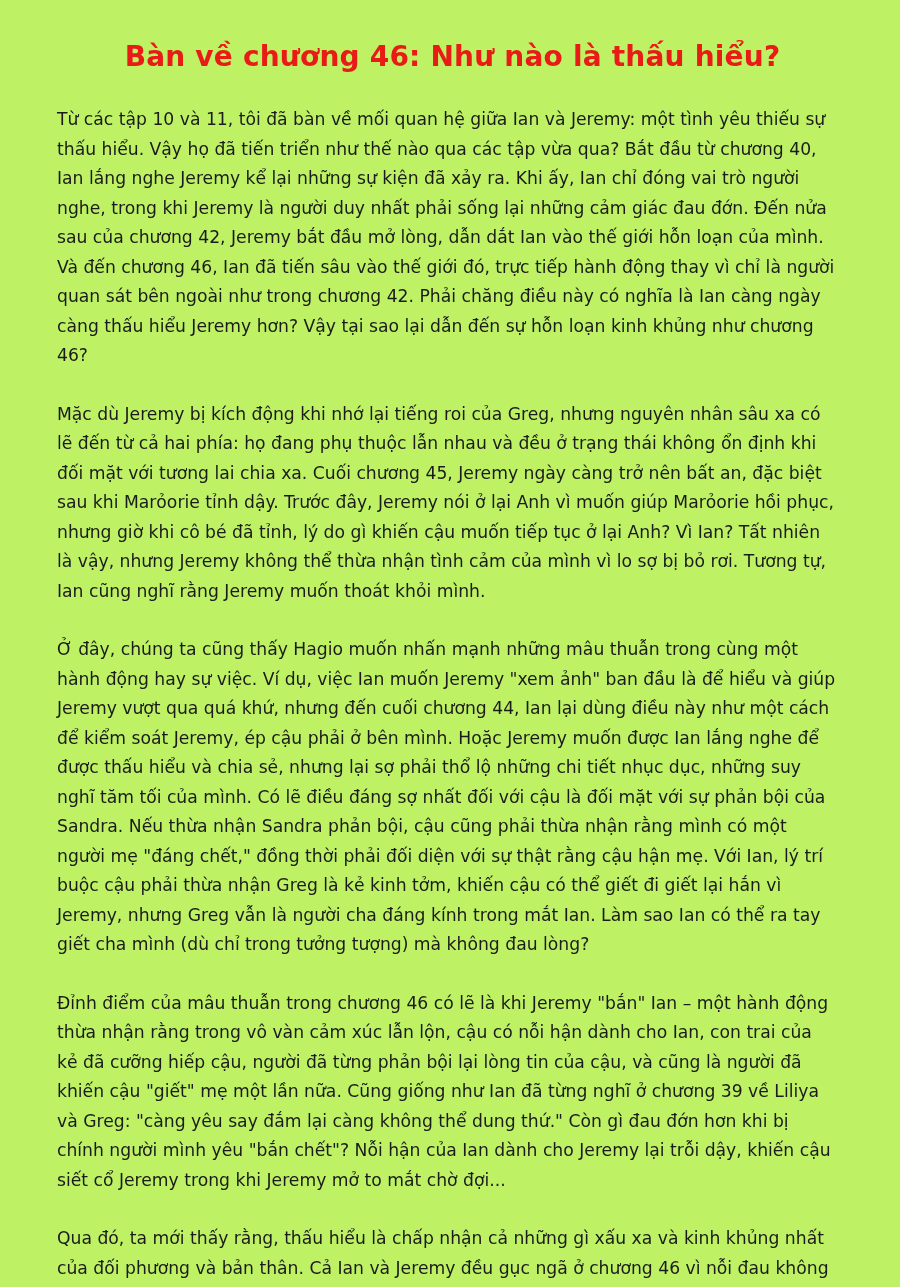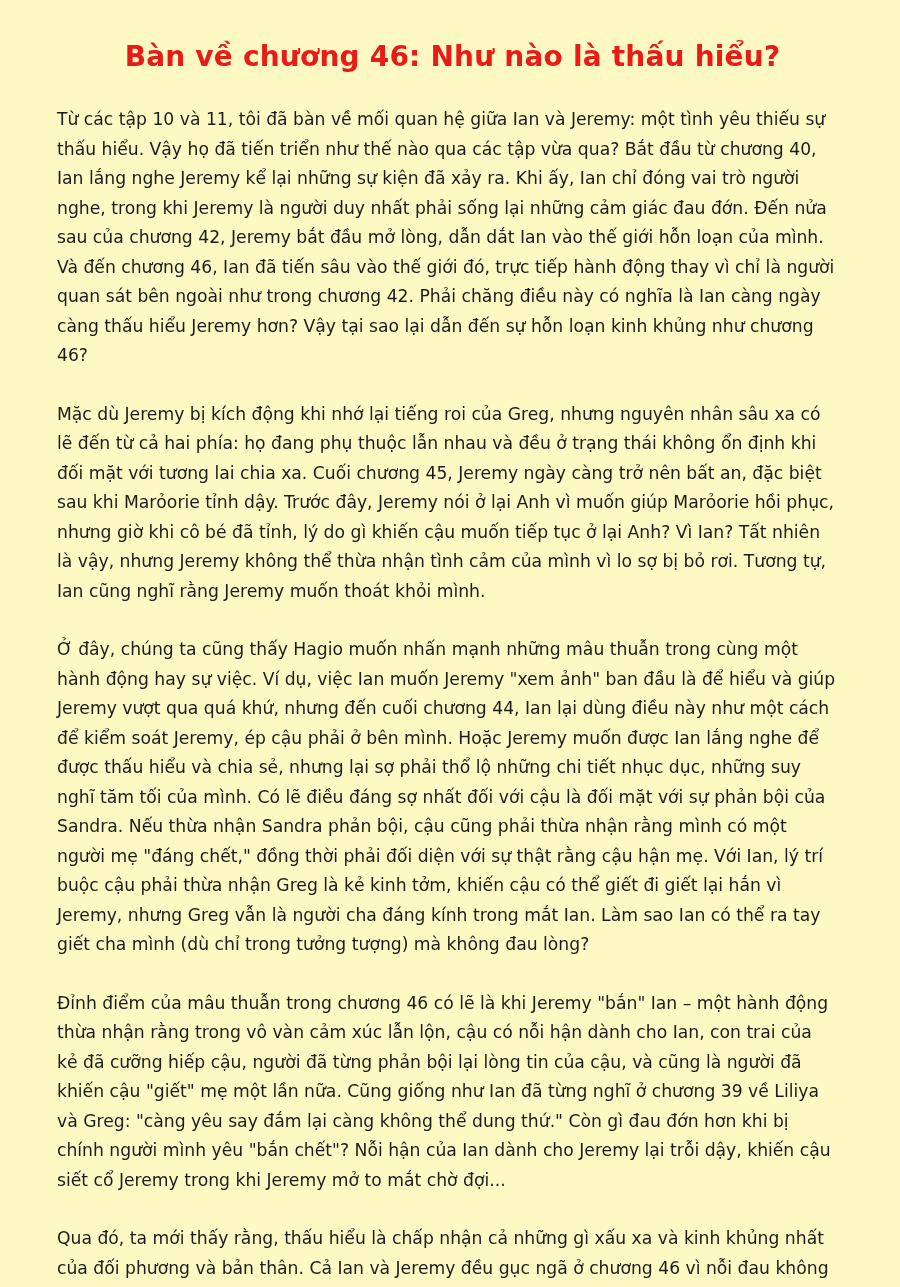--- a/index.html
+++ b/index.html
@@ -5,21 +5,21 @@
   html, body {
     margin: 0;
     padding: 0;
     background: #ffffff;
   }
   .page {
     position: relative;
     width: 900px;
     height: 1287px;
     margin: 0 auto;
-    background: #fef9c3;
+    background: #bef264;
     overflow: hidden;
     font-family: "DejaVu Sans", "Liberation Sans", sans-serif;
     box-sizing: border-box;
     padding: 40px 52px 0 57px;
   }
   .page-title {
     color: #e81b17;
     font-size: 28px;
     font-weight: 600;
     text-align: center;

